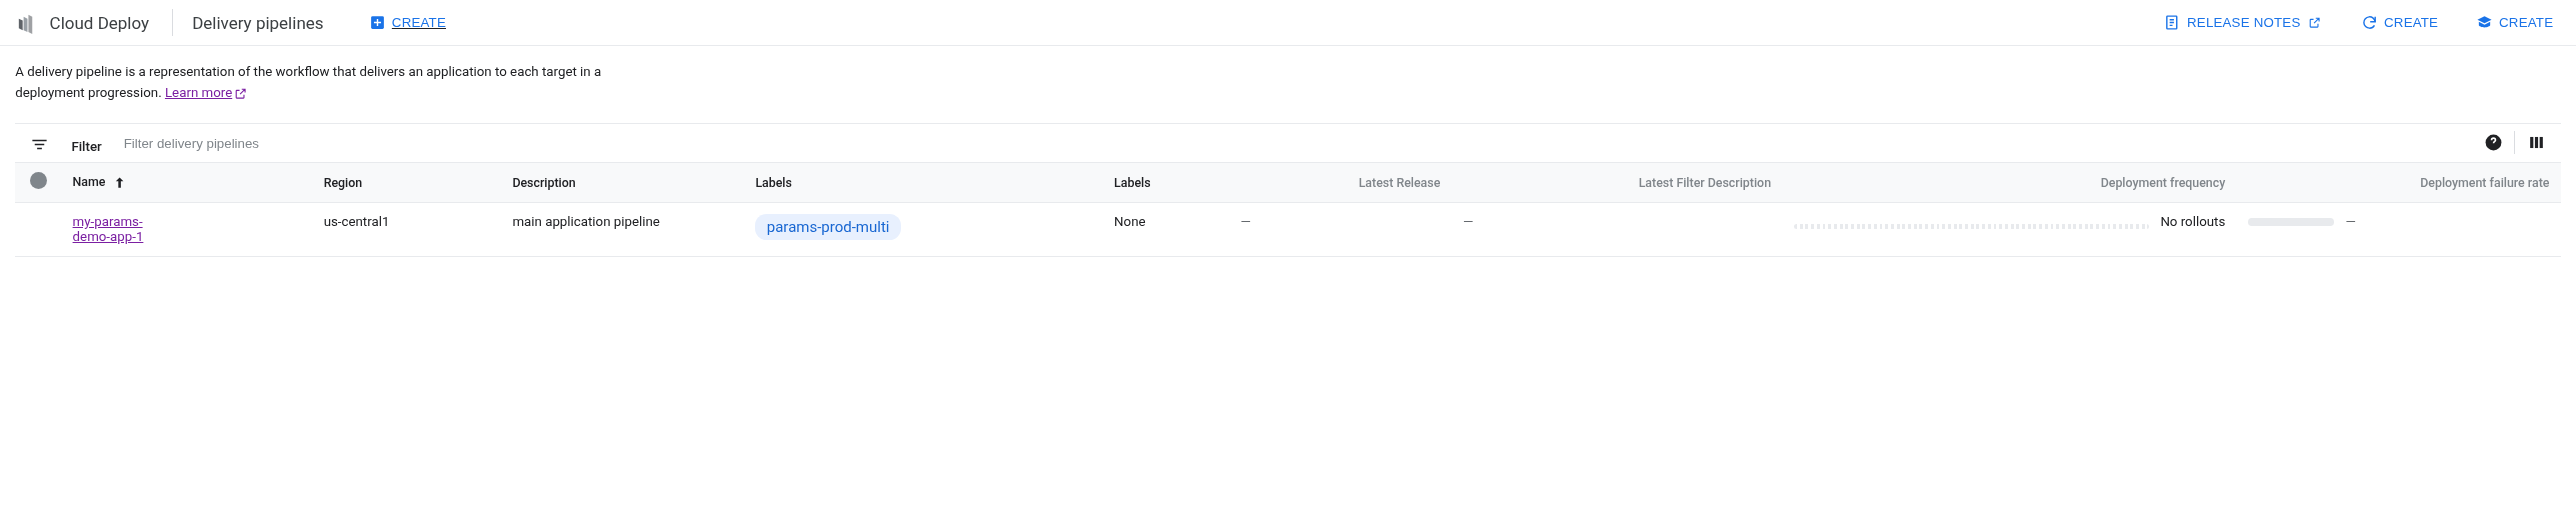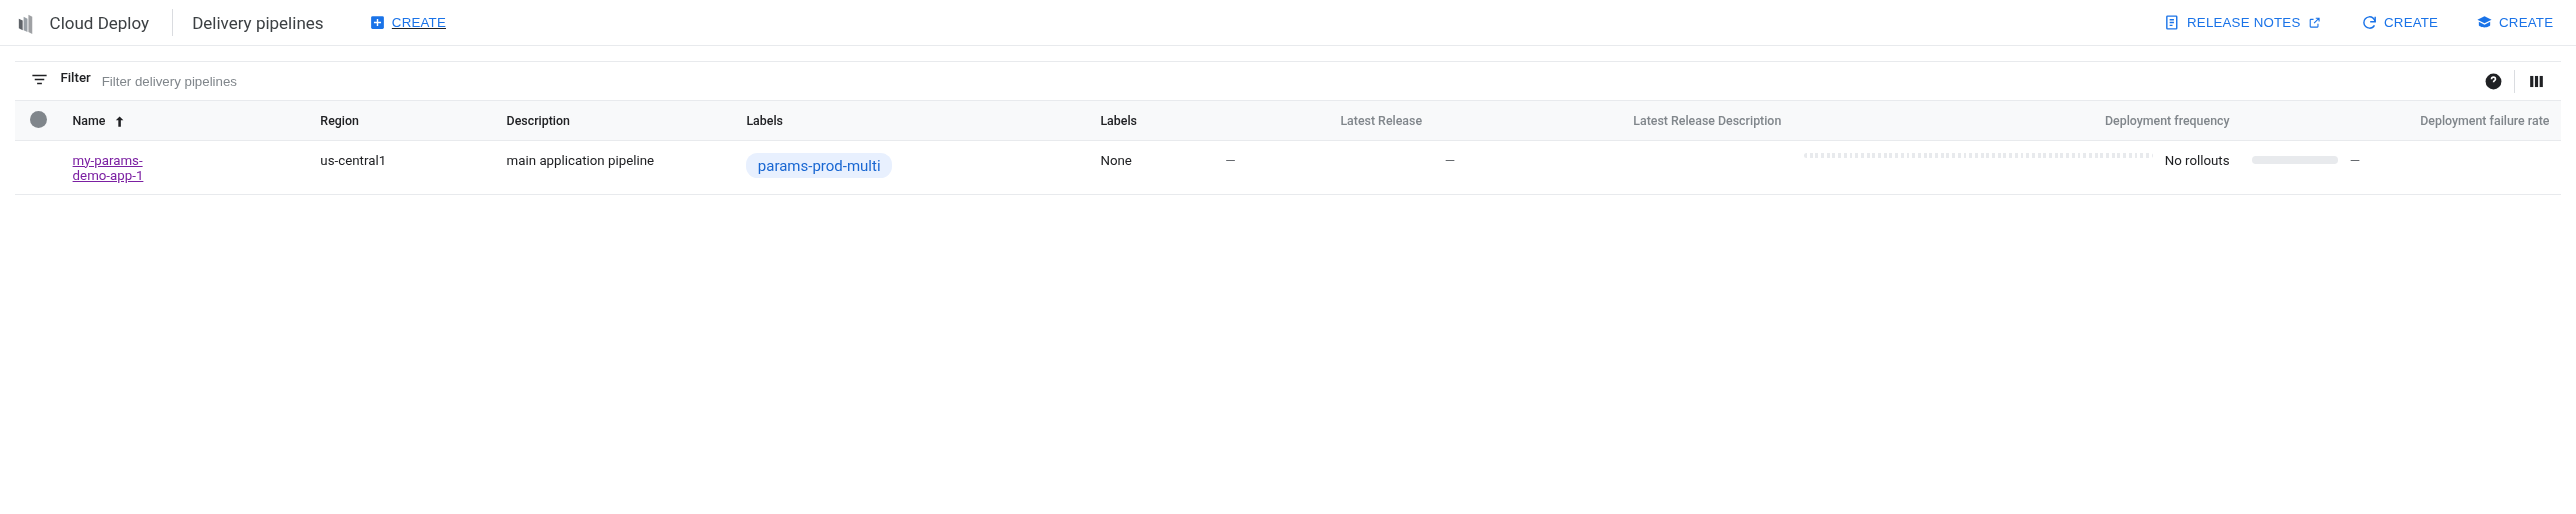--- a/index.html
+++ b/index.html
@@ -99,23 +99,23 @@
     .learn-more-icon {
       display: inline-flex;
       vertical-align: middle;
       margin-left: 1.9px;
     }
     .table-container {
       border-top: 1px solid #e8eaed;
     }
     .filter-bar {
       display: flex;
-      align-items: flex-start;
+      align-items: flex-end;
       padding: 7.6px 15.2px;
-      gap: 11px;
+      gap: 22px;
     }
     .filter-icon {
       width: 19px;
       height: 19px;
       display: flex;
       align-items: center;
       justify-content: center;
     }
     .filter-label {
       font-weight: 500;
@@ -206,21 +206,21 @@
       color: #1967d2;
       border-radius: 11.4px;
       padding: 3.8px 11.4px;
       font-size: 15px;
     }
     .dash {
       color: #5f6368;
     }
     .freq-cell {
       display: flex;
-      align-items: flex-start;
+      align-items: flex-end;
       gap: 11.4px;
     }
     .freq-bar {
       flex: 1;
       height: 5.7px;
       background: repeating-linear-gradient(90deg, #e8eaed 0, #e8eaed 2.9px, transparent 2.9px, transparent 5.7px);
       border-radius: 2.9px;
       min-width: 114px;
     }
     .freq-label {
@@ -297,20 +297,28 @@
         <svg width="17" height="17" viewBox="0 0 24 24" fill="#1a73e8">
             <path d="M12 3L2 8l10 5 10-5-10-5zM4 11v5c0 1 4 3 8 3s8-2 8-3v-5l-8 4-8-4z"></path>
           </svg>
       </span>
       <span>CREATE</span>
     </button>
   </div>
 </div>
 
 <div class="content">
+  <p class="description">
+    <span>A delivery pipeline is a representation of the workflow that delivers an application to each target in a deployment progression. </span>
+    <a href="#"><span>Learn more</span><span class="learn-more-icon">
+          <svg width="13.3" height="13.3" viewBox="0 0 24 24" fill="none" stroke="#7b1fa2" stroke-width="2">
+            <path d="M14 4h6v6M20 4l-9 9M18 14v5a1 1 0 01-1 1H5a1 1 0 01-1-1V7a1 1 0 011-1h5"></path>
+          </svg>
+        </span></a>
+  </p>
 
   <div class="table-container">
     <div class="filter-bar">
       <span class="filter-icon">
         <svg width="19" height="19" viewBox="0 0 24 24" fill="#202124">
             <path d="M3 6h18v2H3zM6 11h12v2H6zM9 16h6v2H9z"></path>
           </svg>
       </span>
       <span class="filter-label">Filter</span>
       <input class="filter-input" type="text" placeholder="Filter delivery pipelines" style="">
@@ -344,21 +352,21 @@
               <svg width="15.2" height="15.2" viewBox="0 0 24 24" fill="#202124">
                   <path d="M12 4l-6 6h4v10h4V10h4z"></path>
                 </svg>
             </span>
           </th>
           <th>Region</th>
           <th>Description</th>
           <th>Labels</th>
           <th>Labels</th>
           <th class="muted">Latest Release</th>
-          <th class="muted">Latest Release Description</th>
+          <th class="muted">Latest Filter Description</th>
           <th class="muted">Deployment frequency</th>
           <th class="muted">Deployment failure rate</th>
         </tr>
       </thead>
       <tbody>
         <tr>
           <td class="checkbox-cell"></td>
           <td>
             <a href="#" class="pipeline-link">my-params-demo-app-1</a>
           </td>

